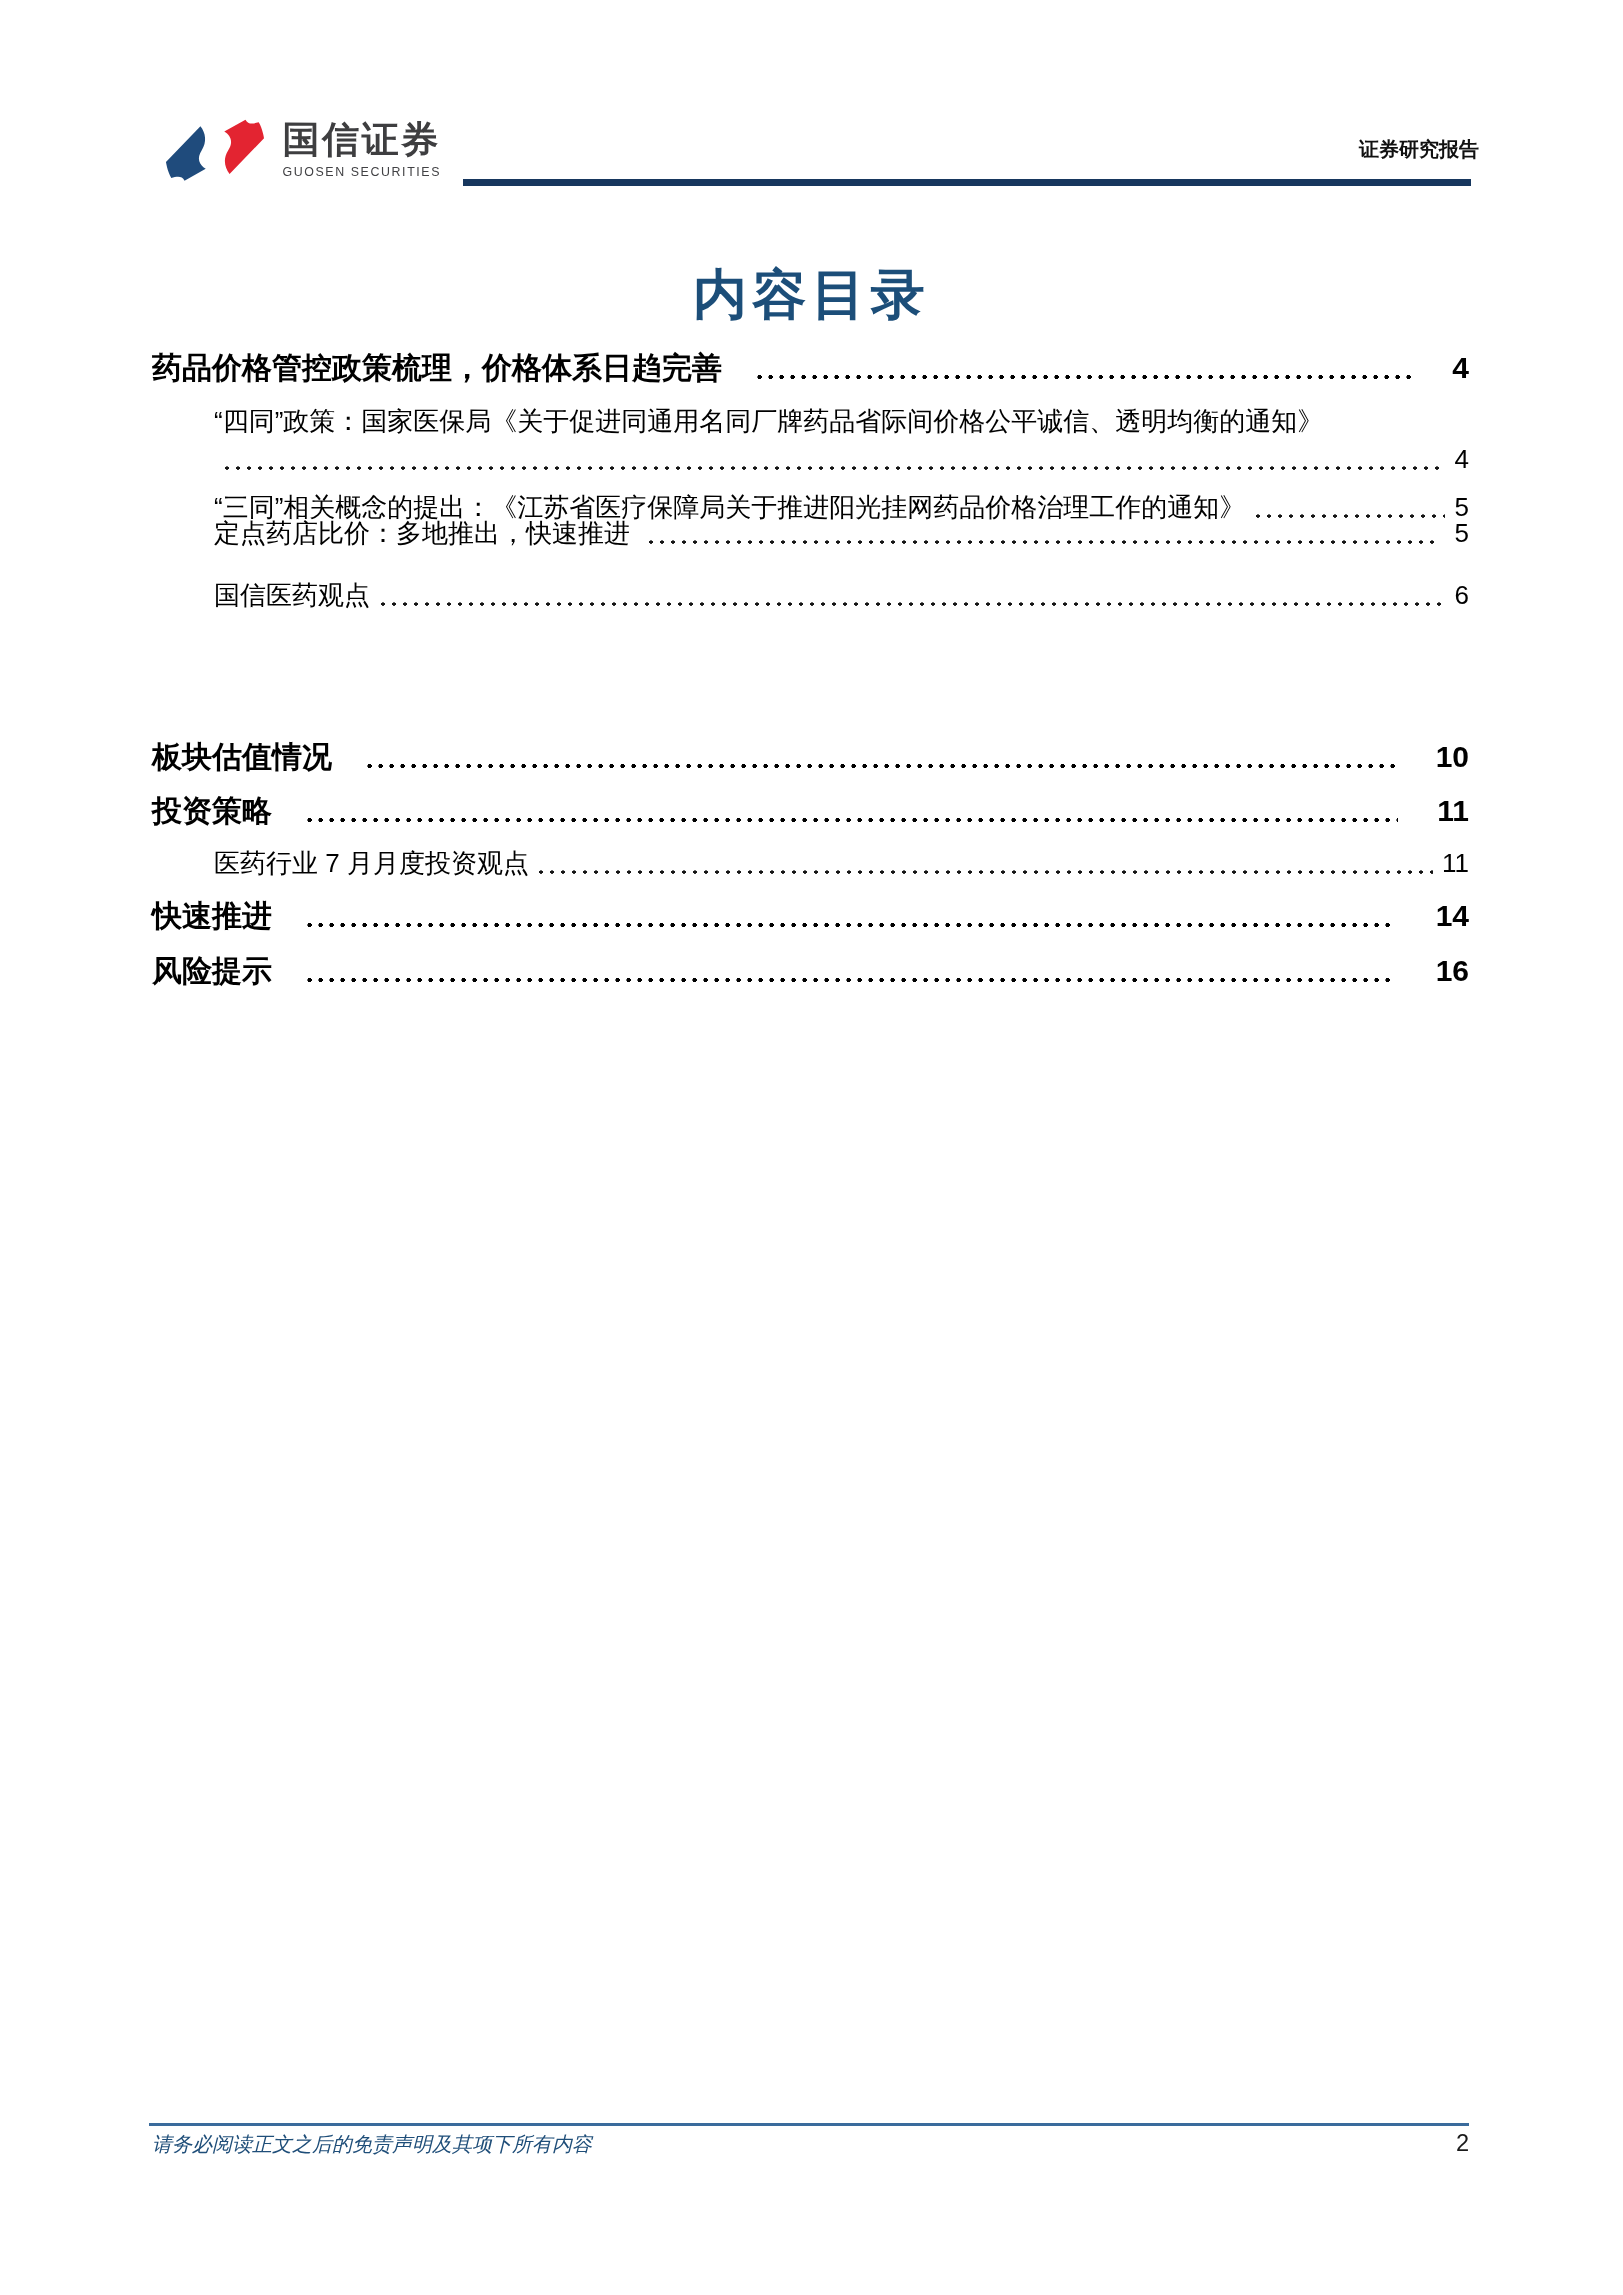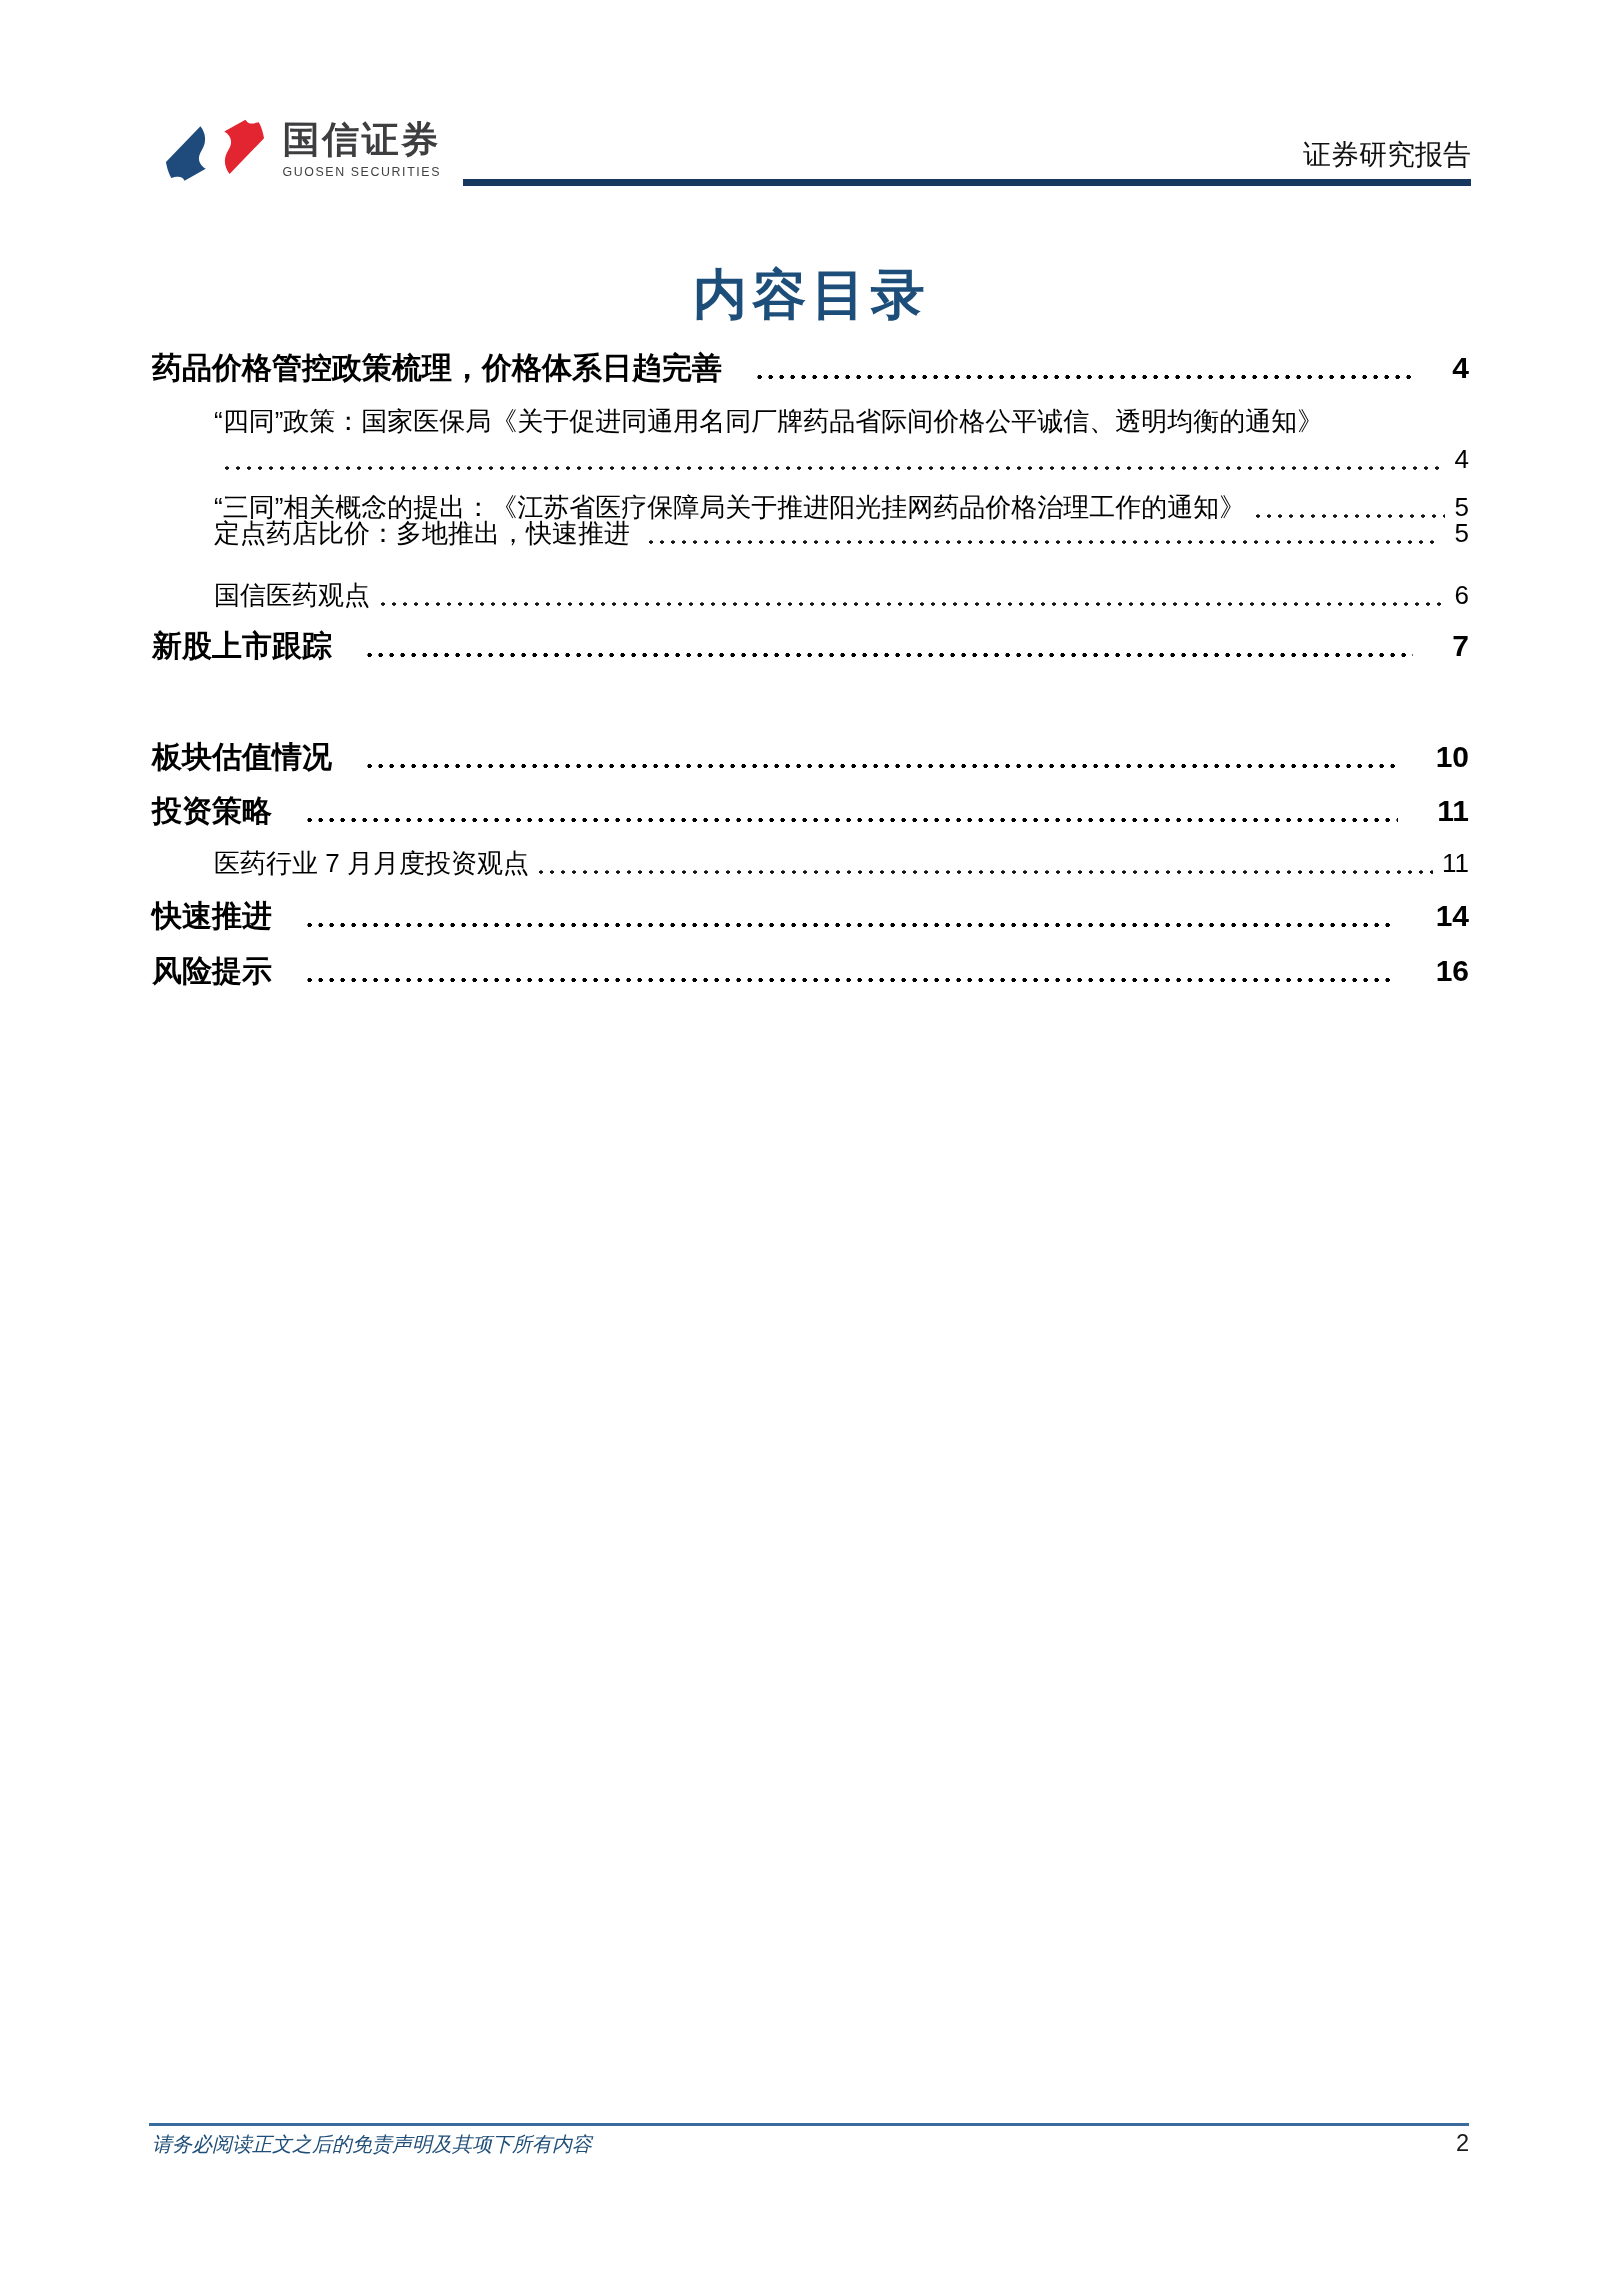--- a/index.html
+++ b/index.html
@@ -16,22 +16,22 @@
   .logo-text{margin-left:14.4px;margin-top:6.5px;}
   .logo-cn{
     font-size:37px;font-weight:600;color:#3e3e40;
     letter-spacing:2.6px;line-height:39px;white-space:nowrap;text-align:center;
   }
   .logo-en{
     font-size:12.4px;font-weight:400;color:#414144;
     letter-spacing:1.6px;margin-top:6px;white-space:nowrap;
   }
   .report-type{
-    position:absolute;right:152px;top:136px;
-    font-size:28px;font-weight:400;color:#111;white-space:nowrap;
+    position:absolute;right:144px;top:136px;
+    font-size:20px;font-weight:700;color:#111;white-space:nowrap;
   }
   .header-rule{
     position:absolute;left:463px;top:179px;
     width:1008px;height:7.2px;background:var(--accent-navy,#17375E);
   }
   
   .toc-title{
     position:absolute;left:0;top:259px;width:100%;
     text-align:center;
     font-size:54px;font-weight:700;letter-spacing:5.2px;
@@ -115,25 +115,20 @@
       <div class="toc-row l2" style="top: 507px; gap: 8px;">
       <span class="toc-text">定点药店比价：多地推出，快速推进</span>
       <span class="leader"></span>
       <span class="toc-page">5</span>
     </div>
       <div class="toc-row l2" style="top: 569px;">
       <span class="toc-text">国信医药观点</span>
       <span class="leader"></span>
       <span class="toc-page">6</span>
     </div>
-      <div class="toc-row l1" style="top: 620px;">
-      <span class="toc-text">新股上市跟踪</span>
-      <span class="leader"></span>
-      <span class="toc-page">7</span>
-    </div>
       <div class="toc-row l1" style="top: 731px;">
       <span class="toc-text">板块估值情况</span>
       <span class="leader"></span>
       <span class="toc-page">10</span>
     </div>
       <div class="toc-row l1" style="top: 785px; align-items: center;">
       <span class="toc-text">投资策略</span>
       <span class="leader"></span>
       <span class="toc-page">11</span>
     </div>

